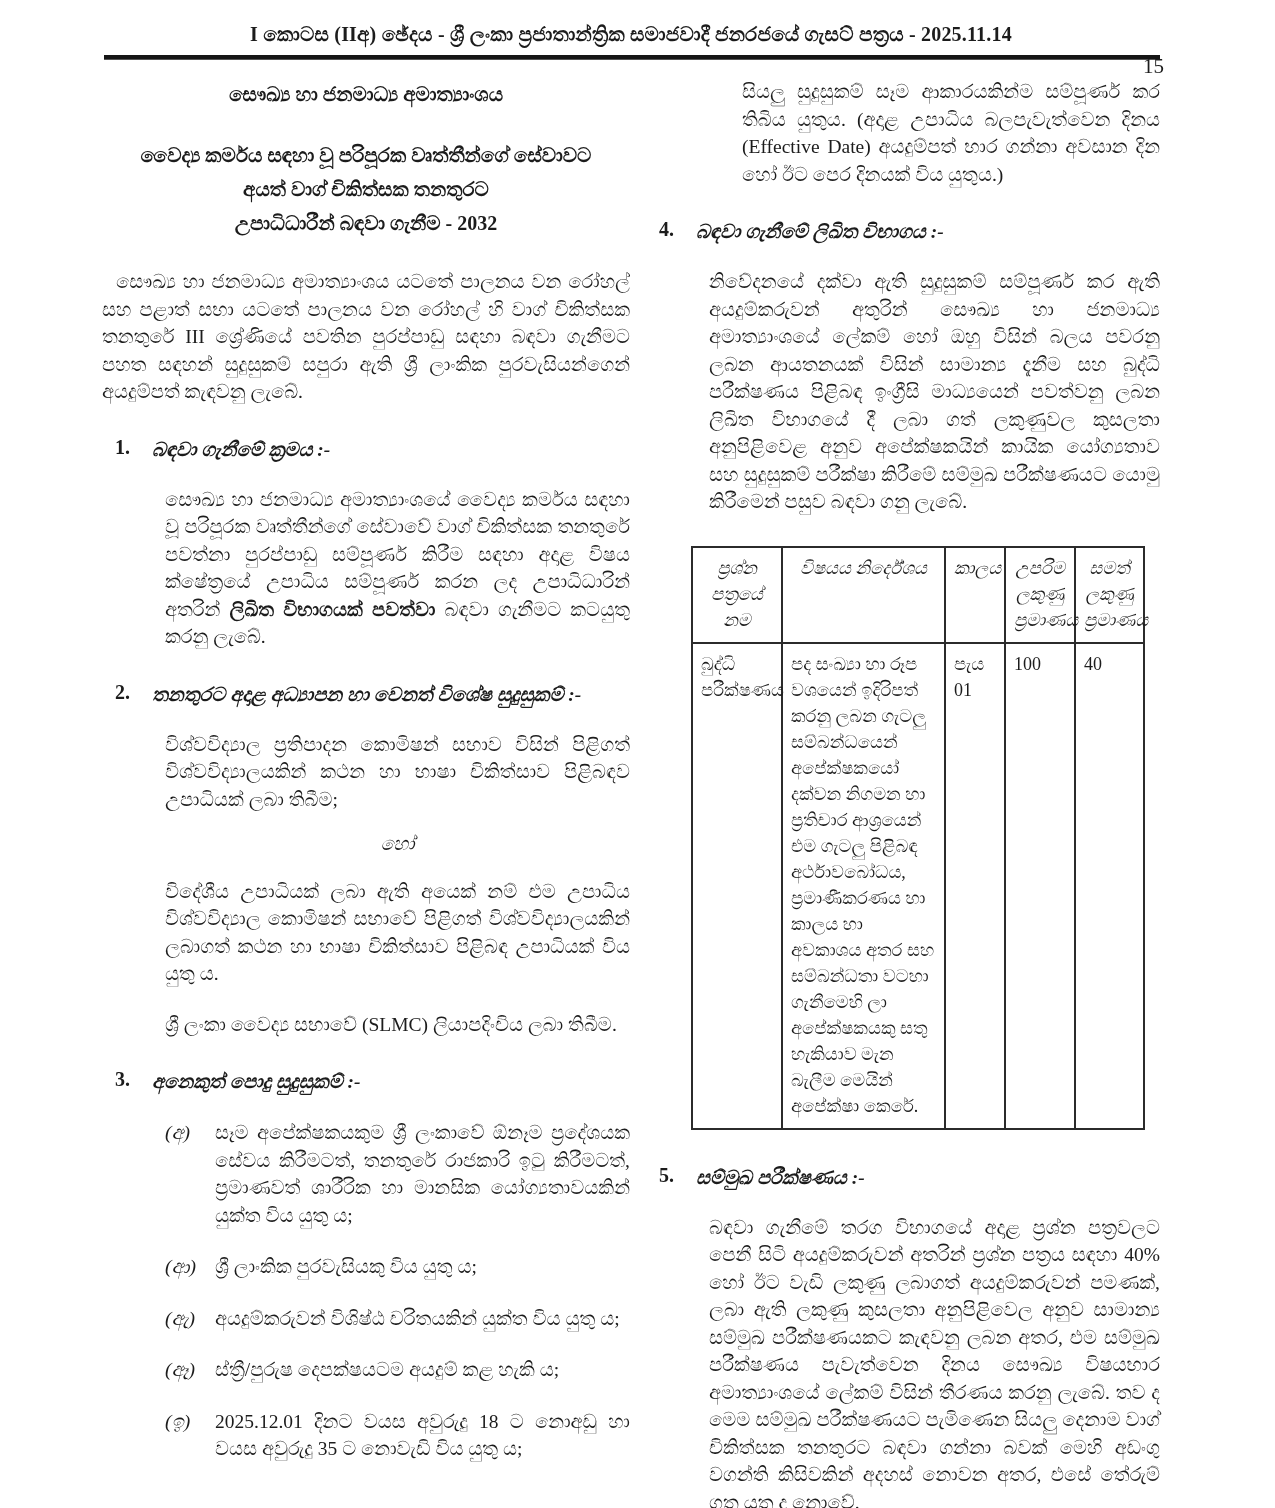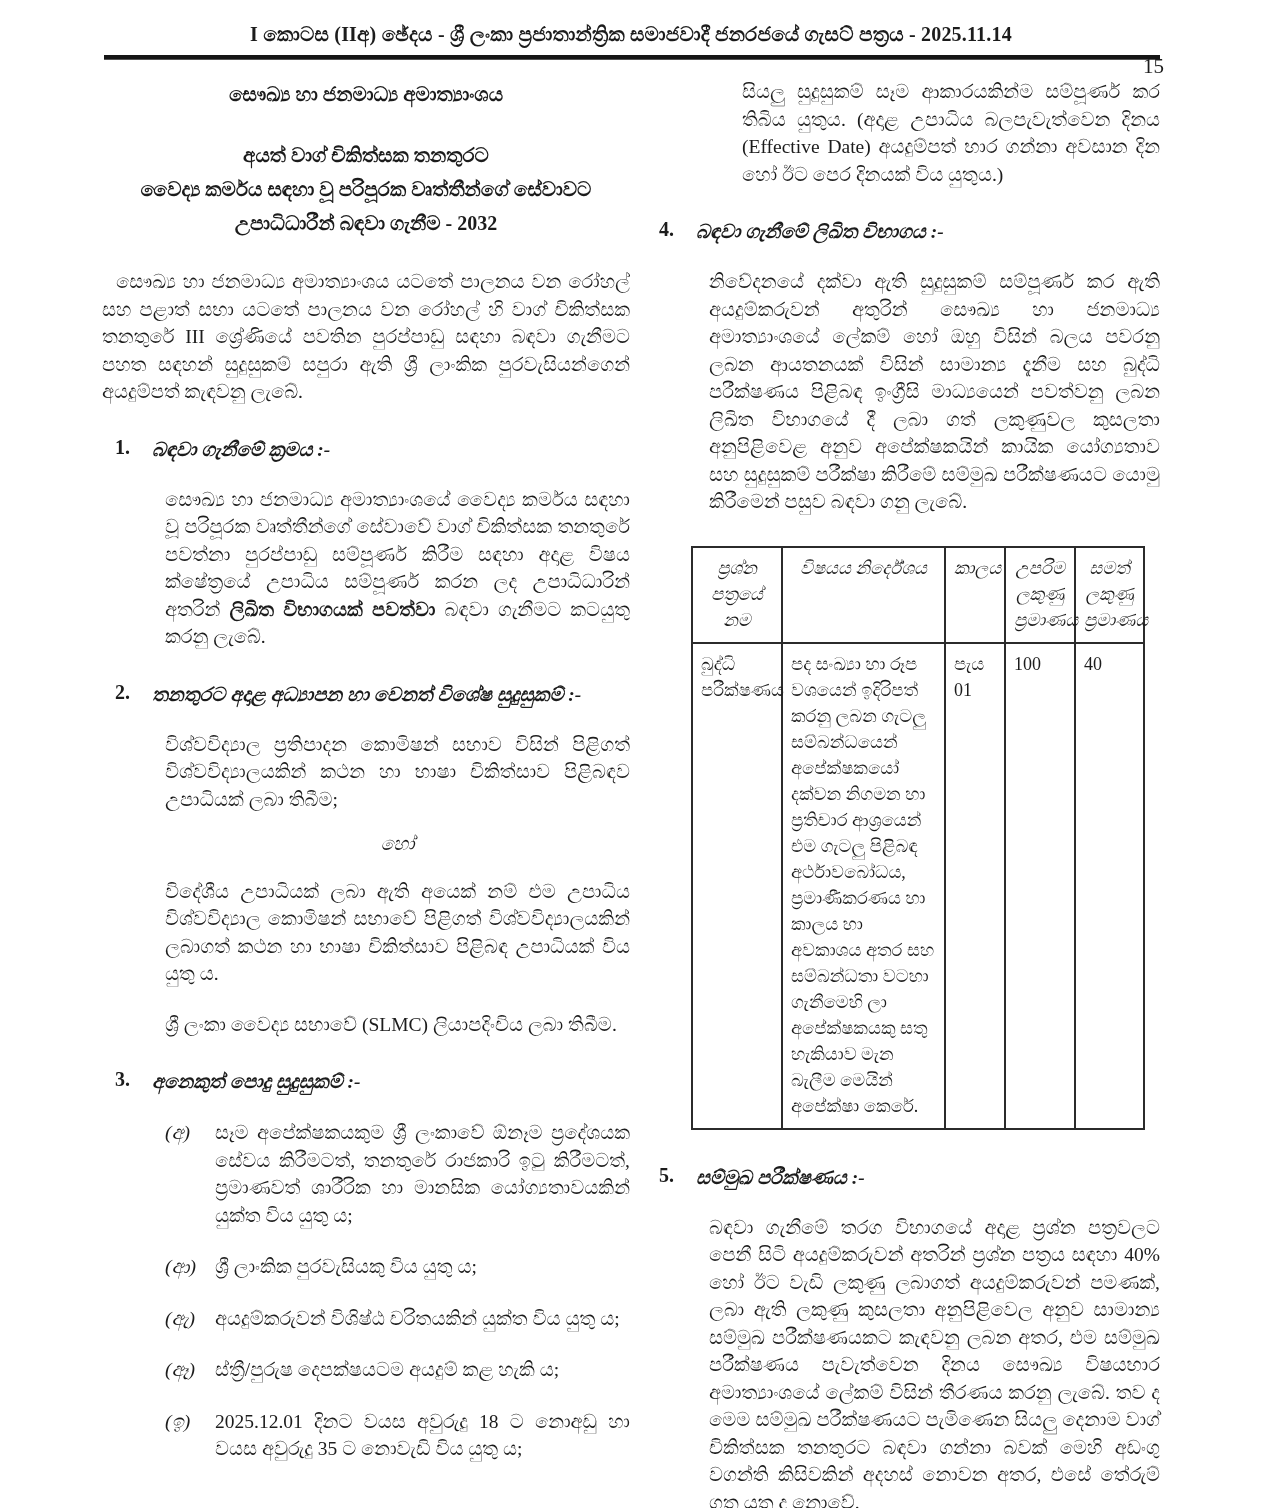--- a/index.html
+++ b/index.html
@@ -134,22 +134,22 @@
   </div>
   <div class="header-rule"></div>
 
   <div class="columns">
 
     <div class="col col-left">
 
       <div class="center-bold ministry">සෞඛ්‍ය හා ජනමාධ්‍ය අමාත්‍යාංශය</div>
 
       <div class="center-bold doc-title">
+        <div>වෛද්‍ය කර්මය සඳහා වූ පරිපූරක වෘත්තීන්ගේ සේවාවට</div>
         <div>අයත් වාග් චිකිත්සක තනතුරට</div>
-        <div>වෛද්‍ය කර්මය සඳහා වූ පරිපූරක වෘත්තීන්ගේ සේවාවට</div>
         <div>උපාධිධාරීන් බඳවා ගැනීම - 2032</div>
       </div>
 
       <p class="body-text intro">සෞඛ්‍ය හා ජනමාධ්‍ය අමාත්‍යාංශය යටතේ පාලනය වන රෝහල් සහ පළාත් සභා යටතේ පාලනය වන රෝහල් හි වාග් චිකිත්සක තනතුරේ III ශ්‍රේණියේ පවතින පුරප්පාඩු සඳහා බඳවා ගැනීමට පහත සඳහන් සුදුසුකම් සපුරා ඇති ශ්‍රී ලාංකික පුරවැසියන්ගෙන් අයදුම්පත් කැඳවනු ලැබේ.</p>
 
       <div class="section-head">
         <span class="sec-num">1.</span>
         <span class="sec-title">බඳවා ගැනීමේ ක්‍රමය :-</span>
       </div>
       <p class="body-text sec-body"><span>සෞඛ්‍ය හා ජනමාධ්‍ය අමාත්‍යාංශයේ වෛද්‍ය කර්මය සඳහා වූ පරිපූරක වෘත්තීන්ගේ සේවාවේ වාග් චිකිත්සක තනතුරේ පවත්නා පුරප්පාඩු සම්පූර්ණ කිරීම සඳහා අදාළ විෂය ක්ෂේත්‍රයේ උපාධිය සම්පූර්ණ කරන ලද උපාධිධාරින් අතරින් </span><b>ලිඛිත විභාගයක් පවත්වා</b><span> බඳවා ගැනීමට කටයුතු කරනු ලැබේ.</span></p>

